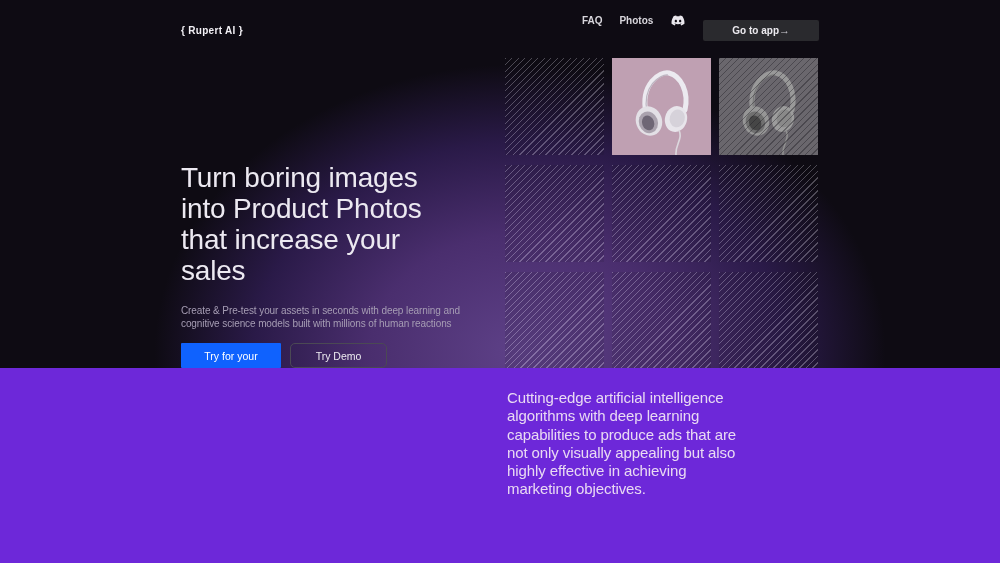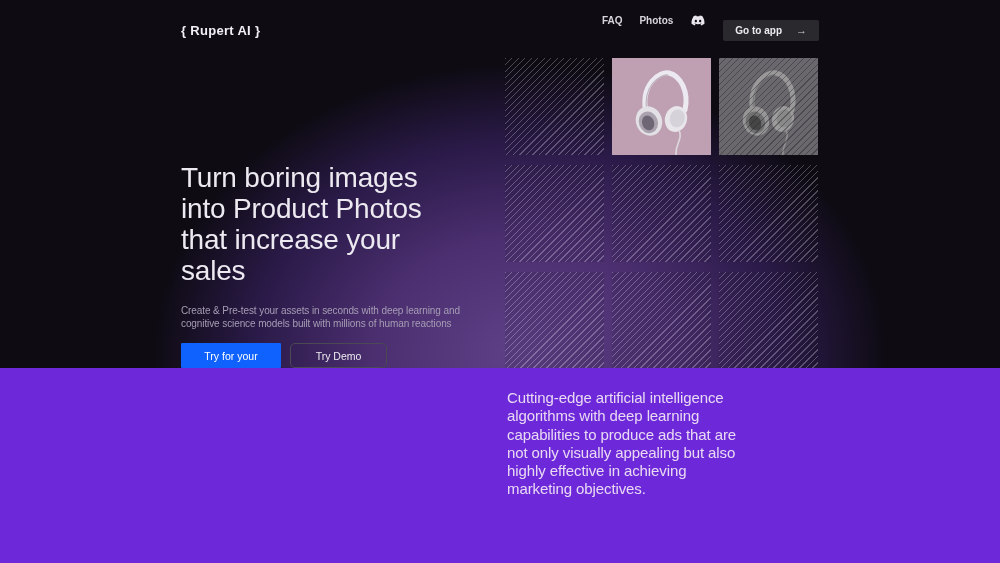--- a/index.html
+++ b/index.html
@@ -21,35 +21,35 @@
     overflow: hidden;
   }
   .container { width: 638px; margin: 0 auto; position: relative; }
 
   
   .header {
     display: flex; justify-content: space-between; align-items: center;
     padding-top: 10px; height: 30px;
   }
   .logo {
-    color: #f2f0f5; font-size: 13px; font-weight: bold;
+    color: #f2f0f5; font-size: 10px; font-weight: bold;
     letter-spacing: 0.3px; cursor: pointer; margin-top: 20px;
   }
   nav { display: flex; align-items: center; gap: 17px; }
   nav a {
     color: #d8d6dc; font-size: 10px; font-weight: bold;
     text-decoration: none; cursor: pointer;
   }
   .discord { display: inline-flex; cursor: pointer; }
   .discord svg { width: 16px; height: 13px; fill: #e9e7ed; }
   .goapp {
-    display: inline-flex; align-items: center; gap: 14px;
+    display: inline-flex; align-items: center; 
     background: #2a2a2e; color: #eceaef; border: none;
     font-family: inherit; font-size: 10px; font-weight: bold;
-    height: 21px; padding: 0 12px; border-radius: 2px; cursor: pointer; margin-top: 20px;
+    height: 21px; padding: 0 29px; border-radius: 2px; cursor: pointer; margin-top: 20px;
   }
   .goapp .arr { font-size: 11px; font-weight: normal; color: #cfcdd4; }
 
   
   .hero-inner { height: 338px; }
   h1 {
     position: absolute; left: 0; top: 132px; width: 336px;
     color: #ece9f1; font-size: 28px; line-height: 31px; font-weight: 400;
     white-space: pre-line; letter-spacing: -0.2px;
   }

